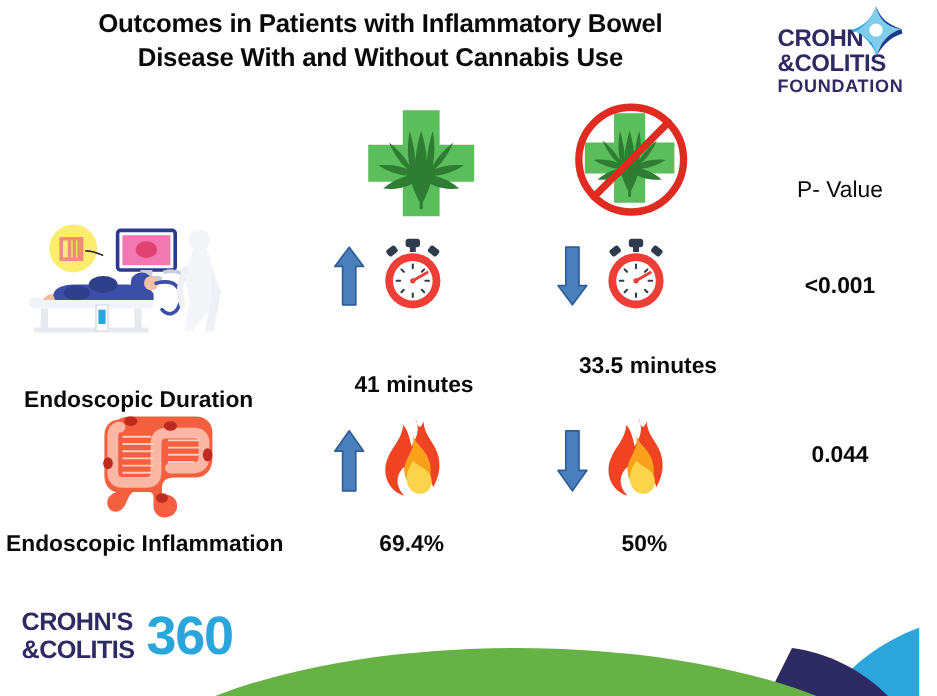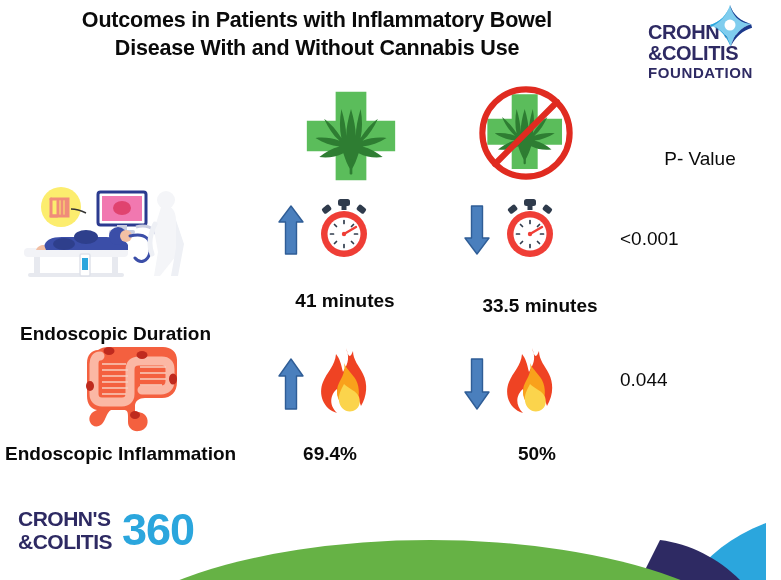--- a/index.html
+++ b/index.html
@@ -47,43 +47,43 @@
   
   .row-label{
     font-size:19px;font-weight:bold;color:#0a0a0a;
     text-align:left;white-space:nowrap;
   }
   .cell-value{
     font-size:19px;font-weight:bold;color:#0a0a0a;
     text-align:center;white-space:nowrap;
   }
   .pval{
-    font-size:19px;font-weight:normal;color:#0a0a0a;
-    white-space:nowrap;
+    font-size:19px;font-weight:bold;color:#0a0a0a;
+    text-align:center;white-space:nowrap;
   }
 
   
   #endoscopy-illustration{left:14px;top:182px;width:176px;height:96px;}
   #r1-arrow-up{left:278px;top:205px;width:26px;height:50px;}
   #r1-stopwatch{left:313px;top:198px;width:62px;height:62px;}
   #r1-arrow-down{left:464px;top:205px;width:26px;height:50px;}
   #r1-stopwatch-2{left:499px;top:198px;width:62px;height:62px;}
   #r1-label{left:20px;top:295px;margin-top:28px;}
-  #r1-with{left:265px;top:290px;width:160px;}
+  #r1-with{left:265px;top:311px;width:160px;}
   #r1-without{left:450px;top:295px;width:180px;}
   #r1-pvalue{left:620px;top:228px;width:160px;}
 
   
   #intestine-illustration{left:78px;top:334px;width:110px;height:100px;}
   #r2-arrow-up{left:278px;top:358px;width:26px;height:52px;}
   #r2-flame{left:313px;top:346px;width:62px;height:70px;}
   #r2-arrow-down{left:464px;top:358px;width:26px;height:52px;}
   #r2-flame-2{left:499px;top:346px;width:62px;height:70px;}
   #r2-label{left:5px;top:443px;}
-  #r2-with{left:255px;top:443px;width:150px;}
+  #r2-with{left:268px;top:443px;width:150px;}
   #r2-without{left:462px;top:443px;width:150px;}
   #r2-pvalue{left:620px;top:369px;width:160px;}
 
   
   #bottom-art{left:0;top:478px;width:781px;height:102px;}
   #c360-logo{left:18px;top:504px;width:300px;height:62px;}
   #c360-logo .wordmark{
     display:inline-block;vertical-align:middle;
     color:#2e2a63;font-weight:bold;line-height:1.02;
     letter-spacing:-0.5px;

